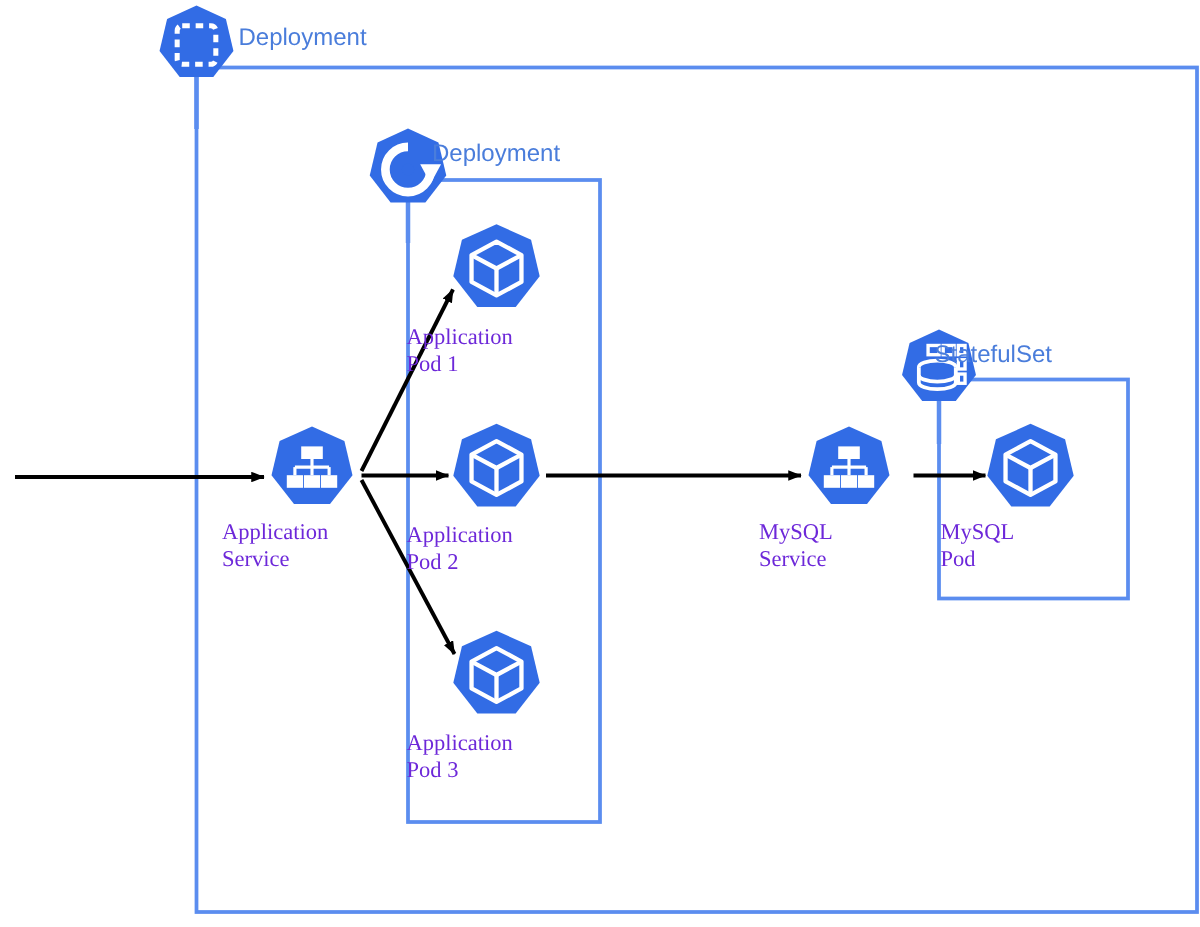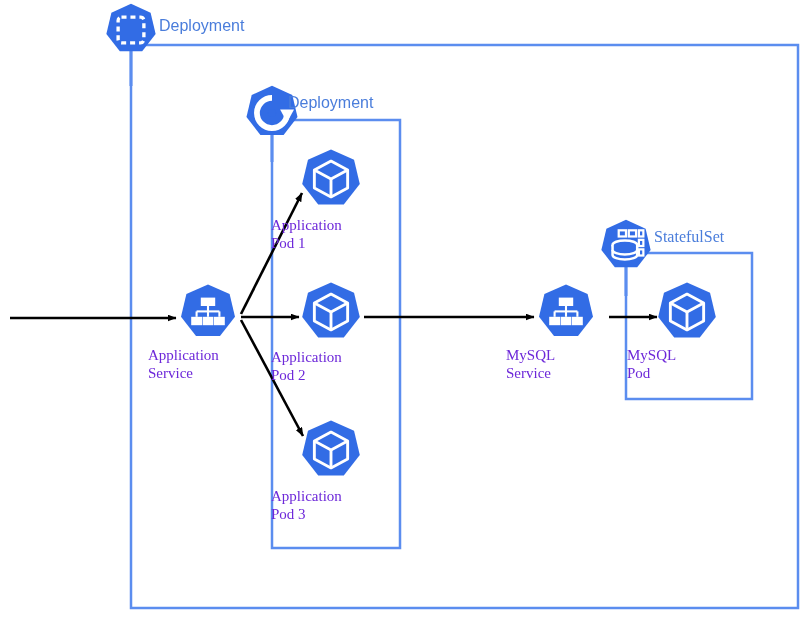--- a/index.html
+++ b/index.html
@@ -192,21 +192,21 @@
         <polyline points="24,36 50,50 76,36"></polyline>
         <line x1="50" y1="50" x2="50" y2="78"></line>
       </g>
     </svg>
   </div>
 
   <div class="group-label" style="left:159px; top:16px;">Deployment</div>
 
   <div class="group-label" style="left:288px; top:93px;">Deployment</div>
 
-  <div class="group-label" style="left:654px; top:227px;font-family:Liberation Serif, serif;">StatefulSet</div>
+  <div class="group-label" style="left:623px; top:227px;">StatefulSet</div>
 
   <div class="node-label" style="left:148px; top:346px; width:120px;">Application
 Service</div>
 
   <div class="node-label" style="left:271px; top:216px; width:120px;">Application
 Pod 1</div>
 
   <div class="node-label" style="left:271px; top:348px; width:120px;">Application
 Pod 2</div>
 

